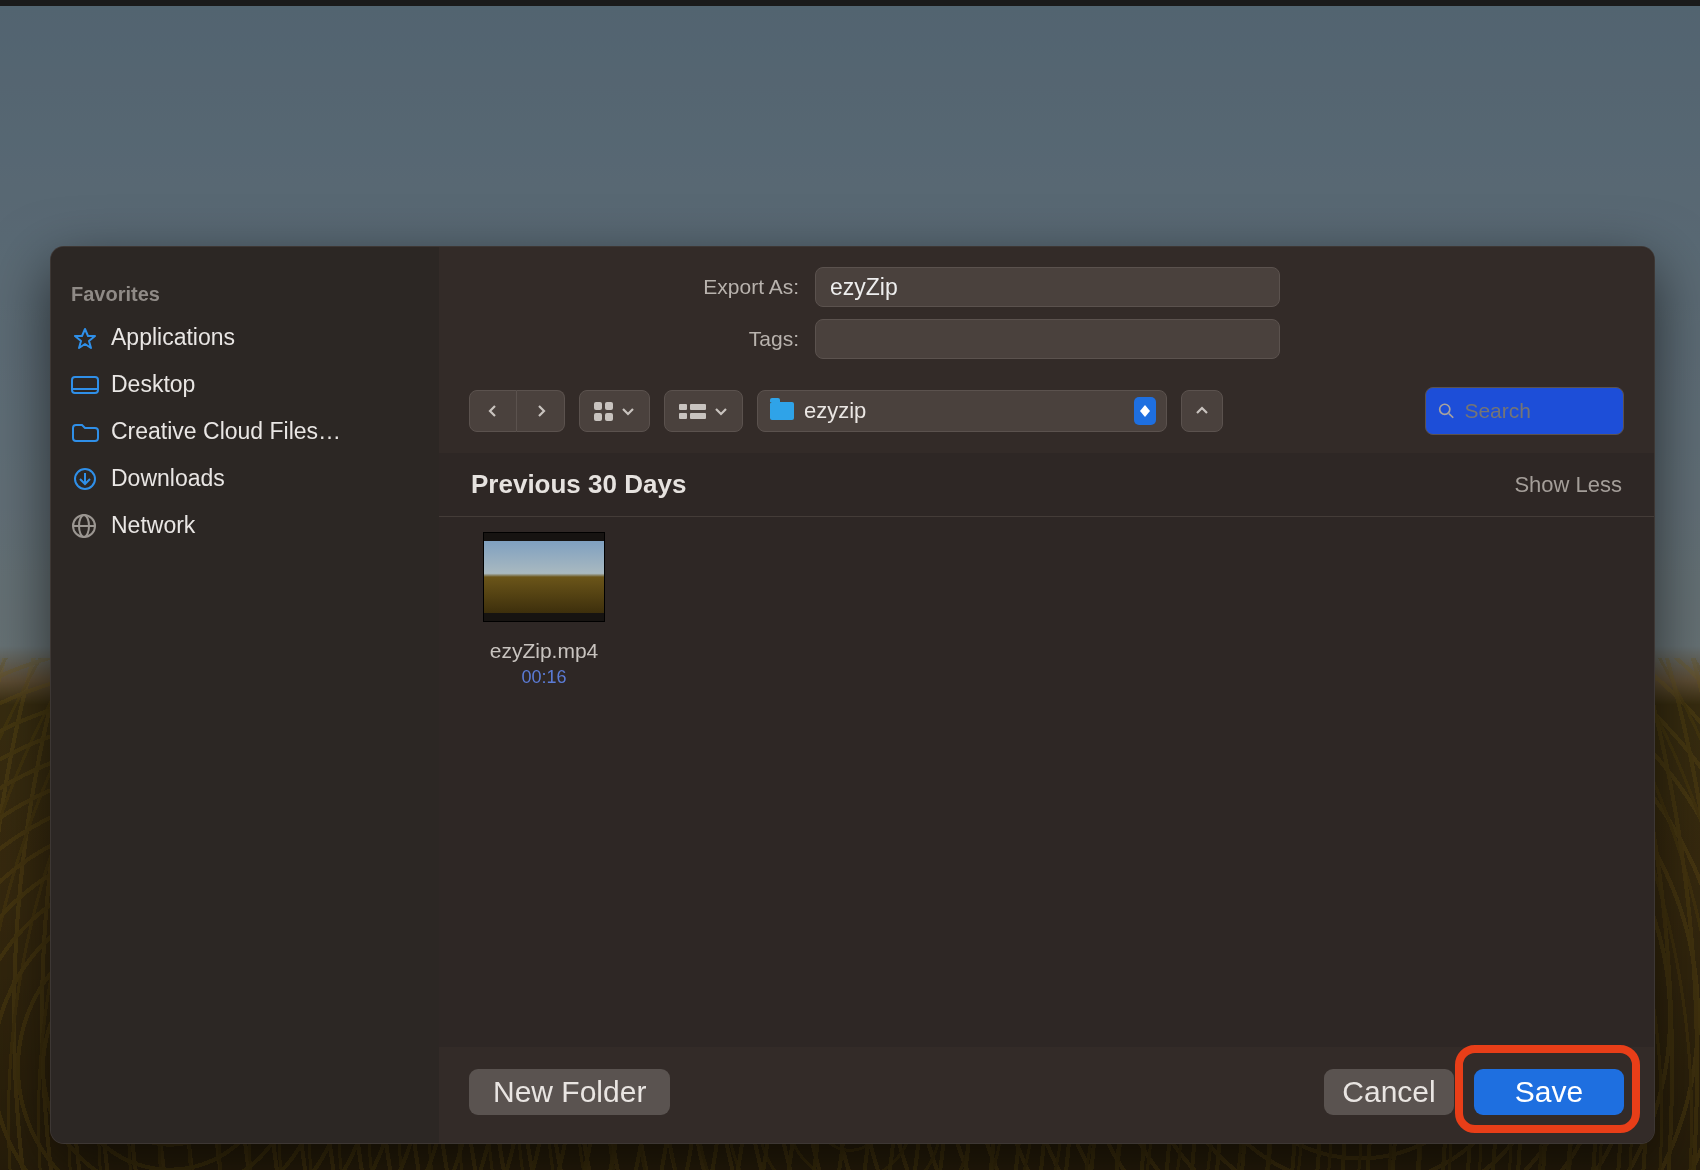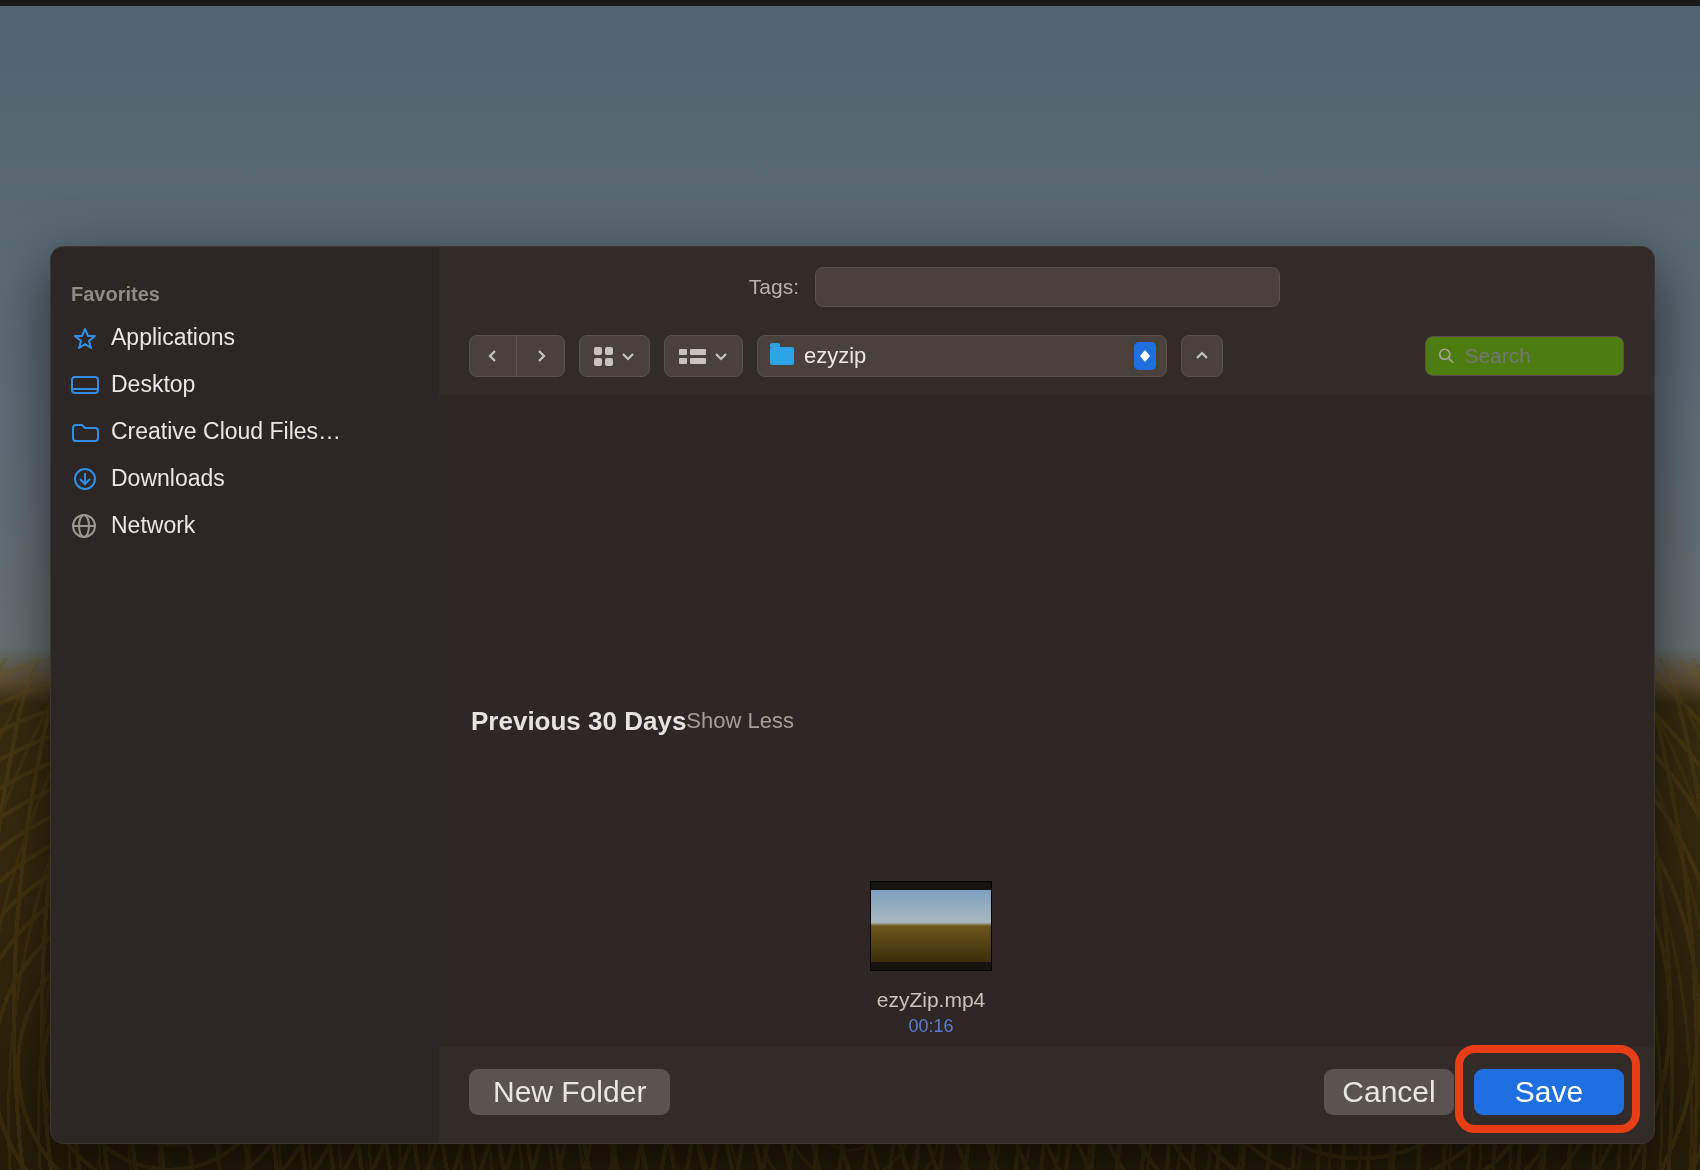--- a/index.html
+++ b/index.html
@@ -116,34 +116,34 @@
   .stepper-badge {
     width:22px; height:28px; background:#1e6fe0; border-radius:5px;
     display:flex; flex-direction:column; align-items:center; justify-content:center;
     gap:0;
   }
   .up-btn {
     width:42px; height:42px; background:#4a413d; border:1px solid #5b524e; border-radius:8px;
     display:flex; align-items:center; justify-content:center; color:#c8c3bf;
   }
   .search-wrap {
-    flex:1; max-width: 310px; height:40px; background:#4d7c0f; border:1px solid #5b524e; border-radius:8px;
+    flex:1; max-width: 310px; height:48px; background:#1d4ed8; border:1px solid #5b524e; border-radius:8px;
     display:flex; align-items:center; gap:10px; padding:0 12px;
   }
   .search-wrap input {
     background:transparent; border:none; outline:none; color:#ccc; font-size:21px; width:100%;
   }
-  .list-area { flex:1; background:#2e2725; display:flex; flex-direction:row; }
+  .list-area { flex:1; background:#2e2725; display:flex; flex-direction:column; }
   .list-header {
     display:flex; align-items:center; justify-content:space-between;
     padding: 16px 32px;
   }
   .section-title { color:#e6e2df; font-size:26px; font-weight:600; }
   .show-less { color:#a49e99; font-size:22px; }
-  .files-grid { display:flex; gap:30px; padding: 10px 30px; flex:1; align-items:flex-end; }
+  .files-grid { display:flex; gap:30px; padding: 10px 30px; flex:1; align-items:flex-start; }
   .file-item { width: 150px; text-align:center; }
   .thumb {
     width:120px; height:88px; margin: 6px auto 18px auto;
     background: linear-gradient(to bottom, #7fa0c0 0%, #a9b9c0 45%, #6b5519 50%, #3d2f0c 100%);
     border-top: 8px solid #161311; border-bottom: 8px solid #161311;
     box-shadow: 0 0 0 1px #000;
   }
   .file-name { color:#c8c3bf; font-size:21px; }
   .file-dur  { color:#5b7bd5; font-size:18px; margin-top:4px; }
   .bottom-bar {
@@ -236,20 +236,24 @@
           </svg>
       </span>
       <span>Network</span>
     </div>
   </aside>
 
   <main class="content">
 
     <div class="top-form">
       <div class="form-row">
+        <div class="form-label">Export As:</div>
+        <input class="form-input" value="ezyZip" style="">
+      </div>
+      <div class="form-row">
         <div class="form-label">Tags:</div>
         <input class="form-input" value="" style="">
       </div>
     </div>
 
     <div class="toolbar-row">
       <div class="nav-seg">
         <div class="nav-btn">
           <svg class="chev" viewBox="0 0 14 14">
               <polyline points="9,2 4,7 9,12"></polyline>

